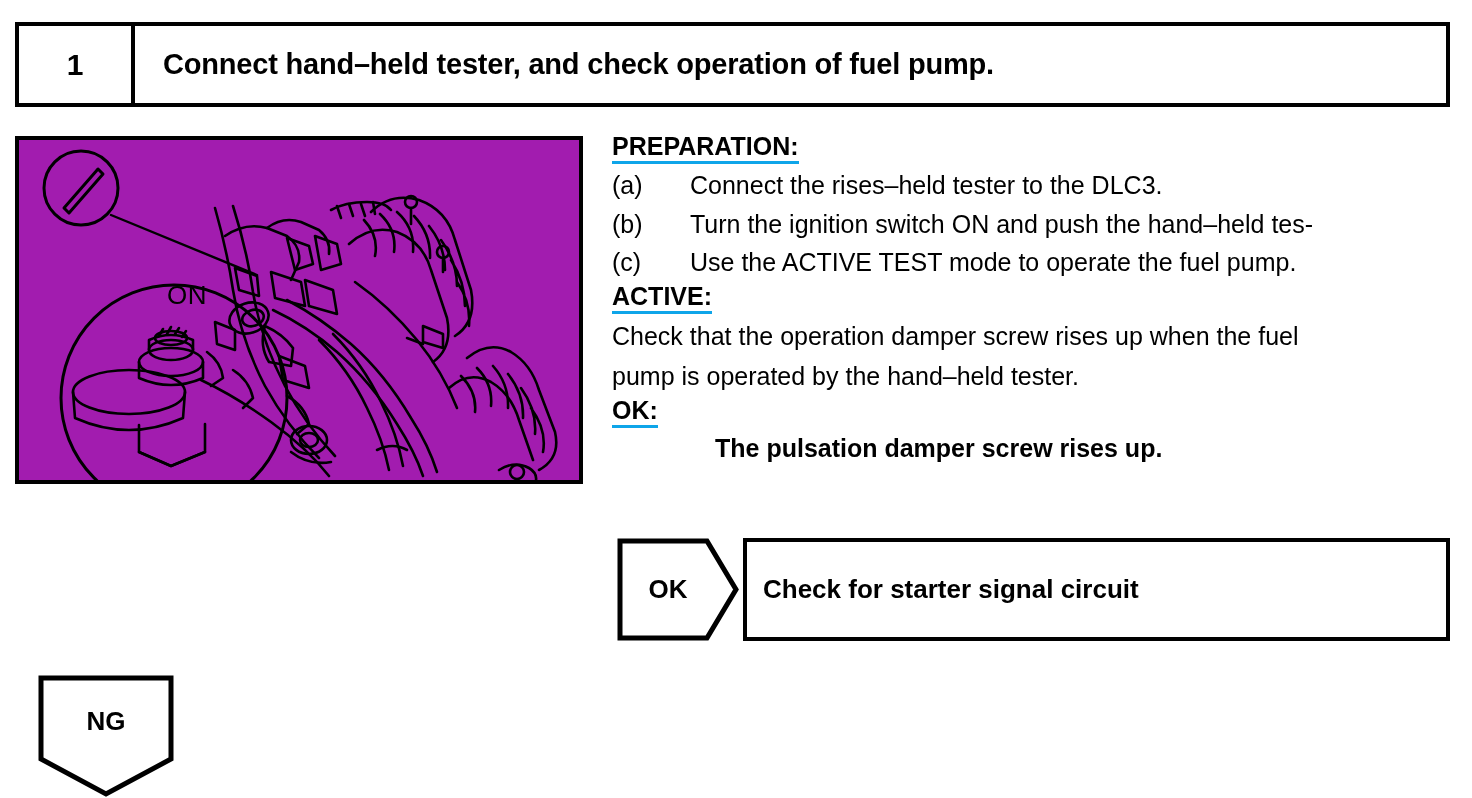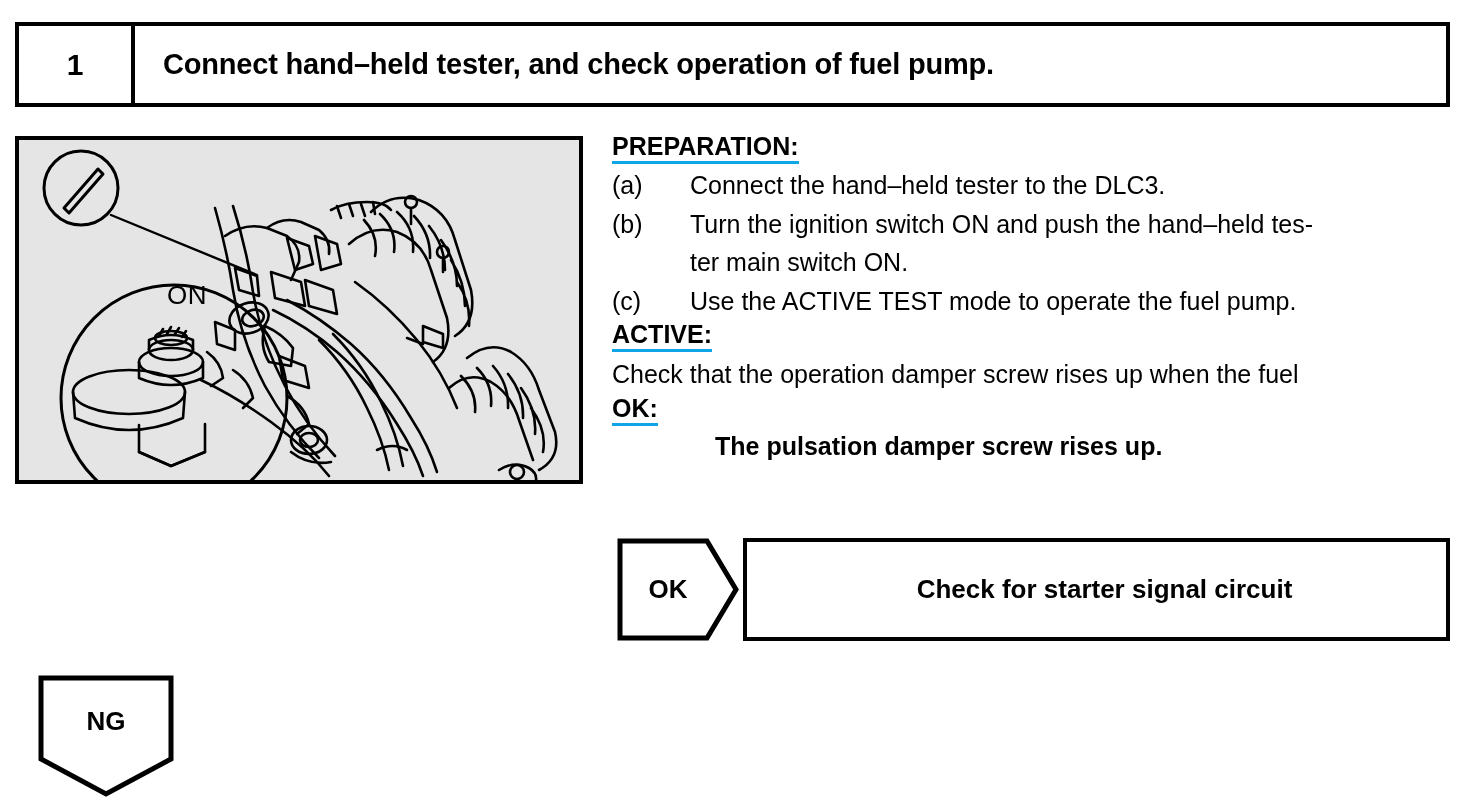--- a/index.html
+++ b/index.html
@@ -49,21 +49,21 @@
 
   
   #figure-panel {
     position: absolute;
     left: 15px;
     top: 136px;
     width: 568px;
     height: 348px;
     border: 4px solid #000;
     box-sizing: border-box;
-    background: #e5e5e5;
+    background: #a21caf;
     overflow: hidden;
   }
   #figure-svg { display: block; width: 100%; height: 100%; }
   #fig-on-label {
     position: absolute;
     left: 148px;
     top: 140px;
     font-size: 26px;
     letter-spacing: 0.5px;
   }
@@ -130,21 +130,20 @@
     position: absolute;
     left: 126px; top: 0;
     width: 707px; height: 103px;
     border: 4px solid #000;
     box-sizing: border-box;
     display: flex;
     align-items: center;
     padding-left: 16px;
     font-size: 26px;
     font-weight: bold;
-    justify-content: center;
   }
 
   
   #ng-branch {
     position: absolute;
     left: 38px;
     top: 675px;
     width: 136px;
     height: 122px;
   }
@@ -251,43 +250,40 @@
 </div>
 
 <div id="content-column">
 
   <div class="head-row">
     <span class="section-head">PREPARATION:</span>
   </div>
 
   <div class="proc-row">
     <span class="proc-label">(a)</span>
-    <span class="proc-text">Connect the hand–held tester to the DLC3.</span>
+    <span class="proc-text">Connect the rises–held tester to the DLC3.</span>
   </div>
 
   <div class="proc-row">
     <span class="proc-label">(b)</span>
     <span class="proc-text">Turn the ignition switch ON and push the hand–held tes-</span>
   </div>
 
-  <div class="proc-row">
-    <span class="proc-label"></span>
-    <span class="proc-text">ter main switch ON.</span>
-  </div>
 
   <div class="proc-row">
     <span class="proc-label">(c)</span>
     <span class="proc-text">Use the ACTIVE TEST mode to operate the fuel pump.</span>
   </div>
 
   <div class="head-row">
     <span class="section-head">ACTIVE:</span>
   </div>
 
   <div class="body-line">Check that the operation damper screw rises up when the fuel</div>
+  <div class="body-line">pump is operated by the hand–held tester.</div>
 
   <div class="head-row">
     <span class="section-head">OK:</span>
   </div>
 
   <div id="ok-statement">The pulsation damper screw rises up.</div>
 </div>
 
 <div id="ok-branch-row">
   <div id="ok-arrow">

